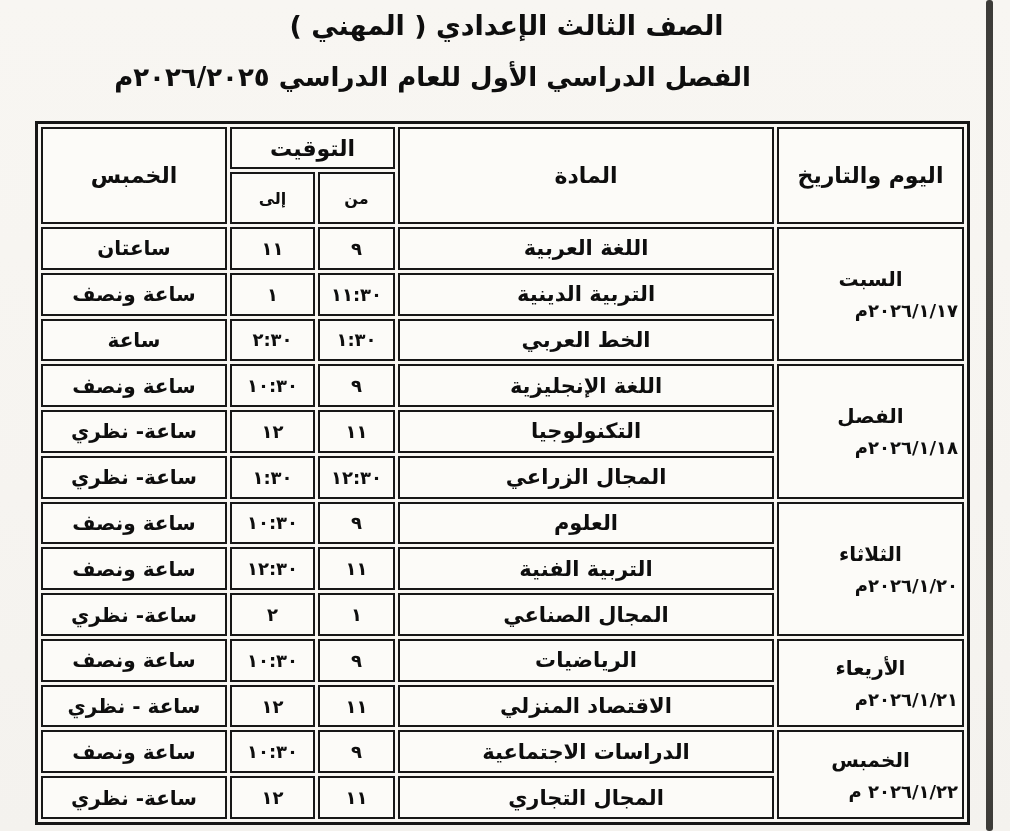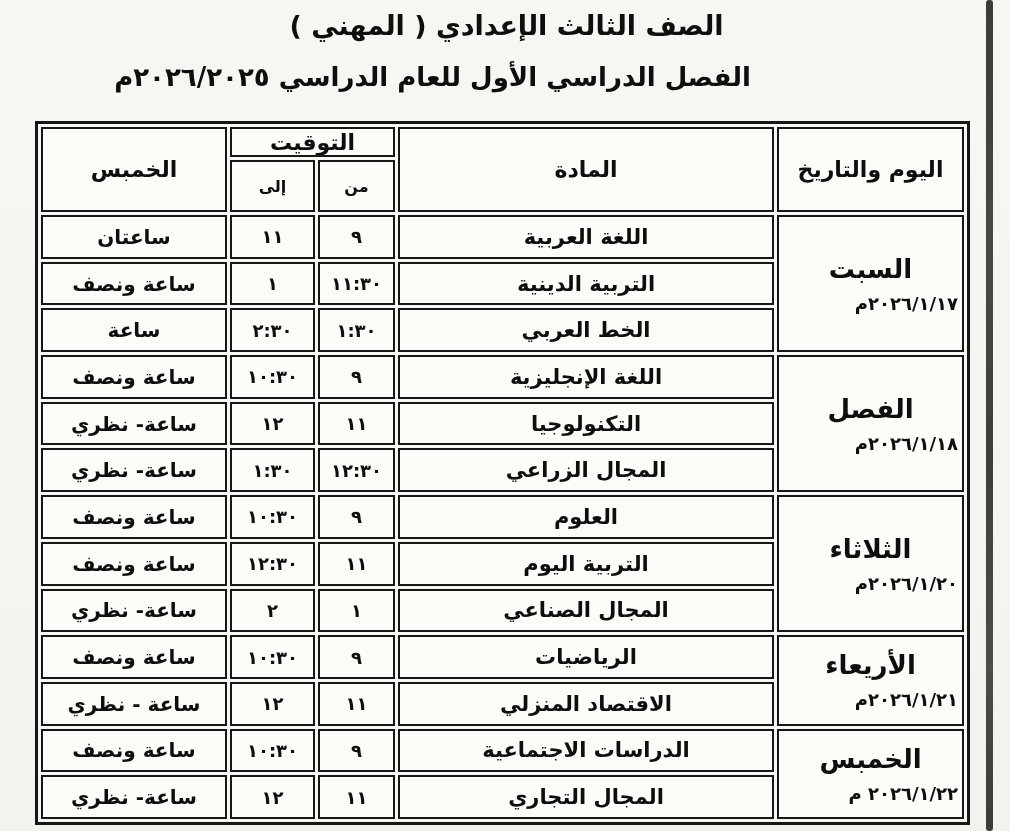--- a/index.html
+++ b/index.html
@@ -63,28 +63,28 @@
   table.schedule th, table.schedule td {
     border: 2px solid #171717;
     background: #fcfbf8;
     text-align: center;
     vertical-align: middle;
     font-weight: bold;
     padding: 0 4px;
     overflow: hidden;
   }
   thead th { font-size: 22px; }
-  .h-row1 th { height: 30px; }
+  .h-row1 th { height: 42px; }
   .h-row2 th { height: 52px; font-size: 16px; }
   tbody td { height: 39px; }
   td.subject { font-size: 21px; }
   td.num { font-size: 18px; }
   td.duration { font-size: 20px; margin-left: 31px; }
   td.day-cell { font-size: 22px; }
-  .day-name { font-size: 26px; font-weight: bold; margin-bottom: 9px; }
+  .day-name { font-size: 20px; font-weight: bold; margin-bottom: 9px; }
   .day-date { font-size: 18px; font-weight: bold; text-align: right; }
 </style>
 </head>
 <body>
 
 <div class="page">
 
   <div class="scan-line"></div>
 
   <div class="title1">الصف الثالث الإعدادي ( المهني )</div>
@@ -162,21 +162,21 @@
         <td class="day-cell" rowspan="3">
           <div class="day-name">الثلاثاء</div>
           <div class="day-date">٢٠٢٦/١/٢٠م</div>
         </td>
         <td class="subject">العلوم</td>
         <td class="num">٩</td>
         <td class="num">١٠:٣٠</td>
         <td class="duration">ساعة ونصف</td>
       </tr>
       <tr>
-        <td class="subject">التربية اليوم</td>
+        <td class="subject">التربية الفنية</td>
         <td class="num">١١</td>
         <td class="num">١٢:٣٠</td>
         <td class="duration">ساعة ونصف</td>
       </tr>
       <tr>
         <td class="subject">المجال الصناعي</td>
         <td class="num">١</td>
         <td class="num">٢</td>
         <td class="duration">ساعة- نظري</td>
       </tr>

